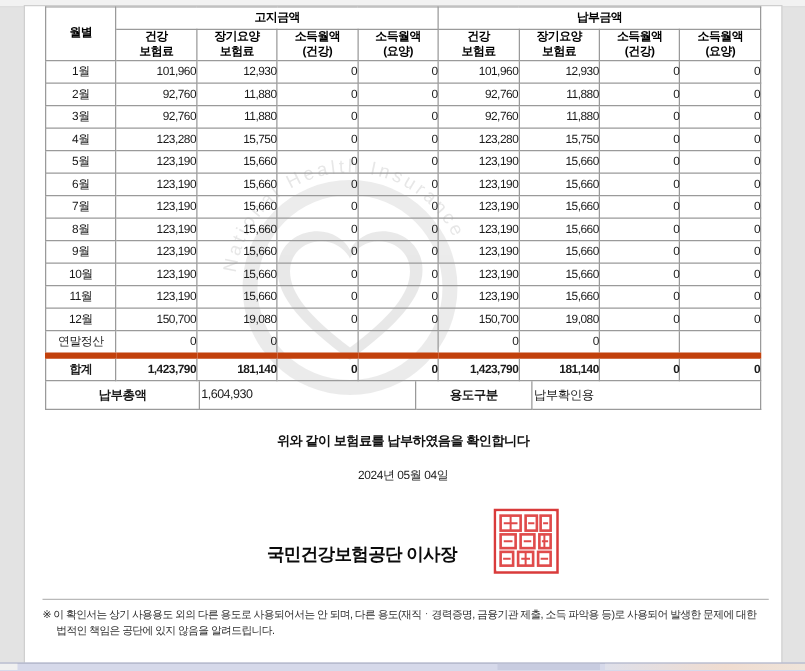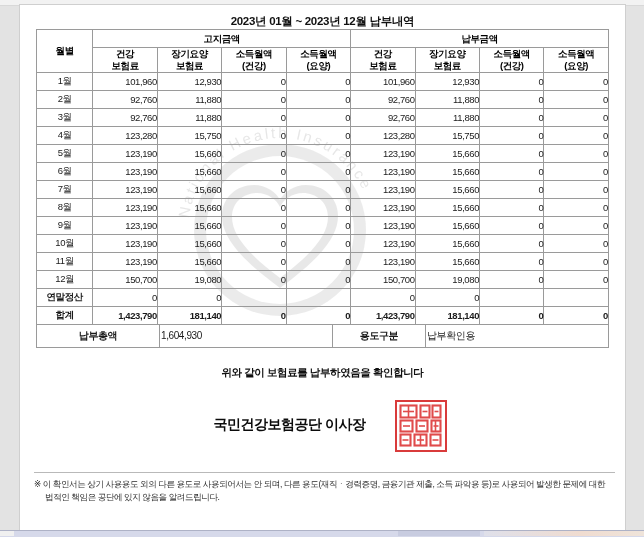--- a/index.html
+++ b/index.html
@@ -117,24 +117,24 @@
     color: #111;
   }
   td.num {
     text-align: right;
     padding-right: 4px;
     font-size: 9.5px;
     color: #222;
   }
   tr.row-sum td {
     font-weight: bold;
-    border-top: 1px solid #c2410c;
+    border-top: 5px solid #c2410c;
   }
   tr.row-sum td.month-cell { font-weight: bold; }
-  tr.row-settle td.month-cell { font-weight: bold; font-size: 9.5px; }
+  tr.row-settle td.month-cell { font-weight: normal; font-size: 9.5px; }
 
   
   table.totrow {
     border-collapse: collapse;
     width: 573px;
     margin: 0 auto;
     table-layout: fixed;
   }
   table.totrow td {
     border: 1px solid #9a9a9a;
@@ -185,21 +185,21 @@
 
   
   .sig-row {
     position: relative;
     height: 58px;
     margin-top: 20px;
   }
   .sig-name {
     position: absolute;
     left: 0; right: 0;
-    top: 16px;
+    top: 28px;
     text-align: center;
     font-size: 14px;
     font-weight: bold;
     color: #0b0b0b;
     letter-spacing: -0.5px;
     padding-right: 66px;
   }
   .seal {
     position: absolute;
     left: 375px;
@@ -266,21 +266,20 @@
       <circle cx="130" cy="130" r="74" fill="#ffffff"></circle>
       <path d="M130 188 C 92 160, 72 138, 72 116 C 72 97, 87 85, 104 85 C 116 85, 126 92, 130 100 C 134 92, 144 85, 156 85 C 173 85, 188 97, 188 116 C 188 138, 168 160, 130 188 Z" fill="#d3d3d3"></path>
       <path d="M130 178 C 98 154, 82 135, 82 117 C 82 102, 94 93, 107 93 C 118 93, 127 100, 130 107 C 133 100, 142 93, 153 93 C 166 93, 178 102, 178 117 C 178 135, 162 154, 130 178 Z" fill="#ffffff"></path>
       <text font-family="'Liberation Sans', sans-serif" font-size="15" fill="#cfcfcf" letter-spacing="2.6">
         <textPath href="#wmArc" startOffset="4%">National Health Insurance</textPath>
       </text>
     </svg>
 
     <div id="content">
 
-      <div class="doc-title">2023년 01월 ~ 2023년 12월 납부내역</div>
 
 
       <div class="tbl-wrap">
         <table class="main">
           <colgroup>
             <col class="col-month">
               <col class="col-num">
               <col class="col-num">
               <col class="col-num">
               <col class="col-num">
@@ -494,20 +493,21 @@
             <td class="tot-label">납부총액</td>
             <td class="tot-value">1,604,930</td>
             <td class="purpose-label">용도구분</td>
             <td class="purpose-value">납부확인용</td>
           </tr>
         </tbody>
           </table>
       </div>
 
       <div class="statement">위와 같이 보험료를 납부하였음을 확인합니다</div>
+      <div class="issue-date">2024년 05월 04일</div>
 
       <div class="sig-row">
         <div class="sig-name">국민건강보험공단  이사장</div>
         <div class="seal" title="국민건강보험공단 이사장인">
           <svg width="47" height="47" viewBox="0 0 47 47" aria-hidden="true">
             <rect x="0" y="0" width="47" height="47" fill="#ffffff"></rect>
             <g fill="none" stroke="#e04b4b" stroke-width="2.1">
               <rect x="3.5" y="3.5" width="16" height="12"></rect>
               <rect x="23.5" y="3.5" width="9" height="12"></rect>
               <rect x="35.5" y="3.5" width="8" height="12"></rect>

